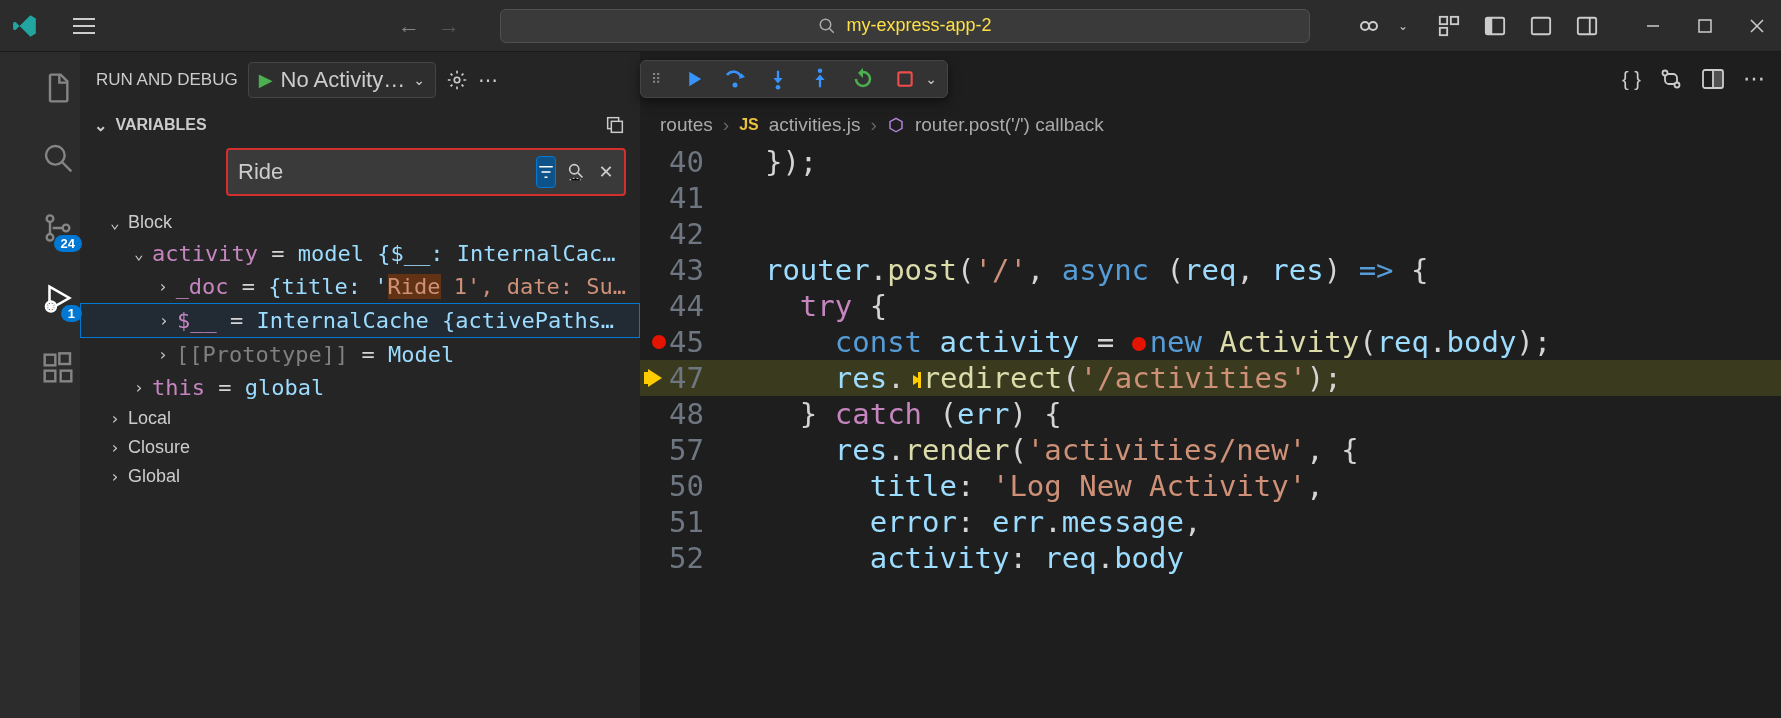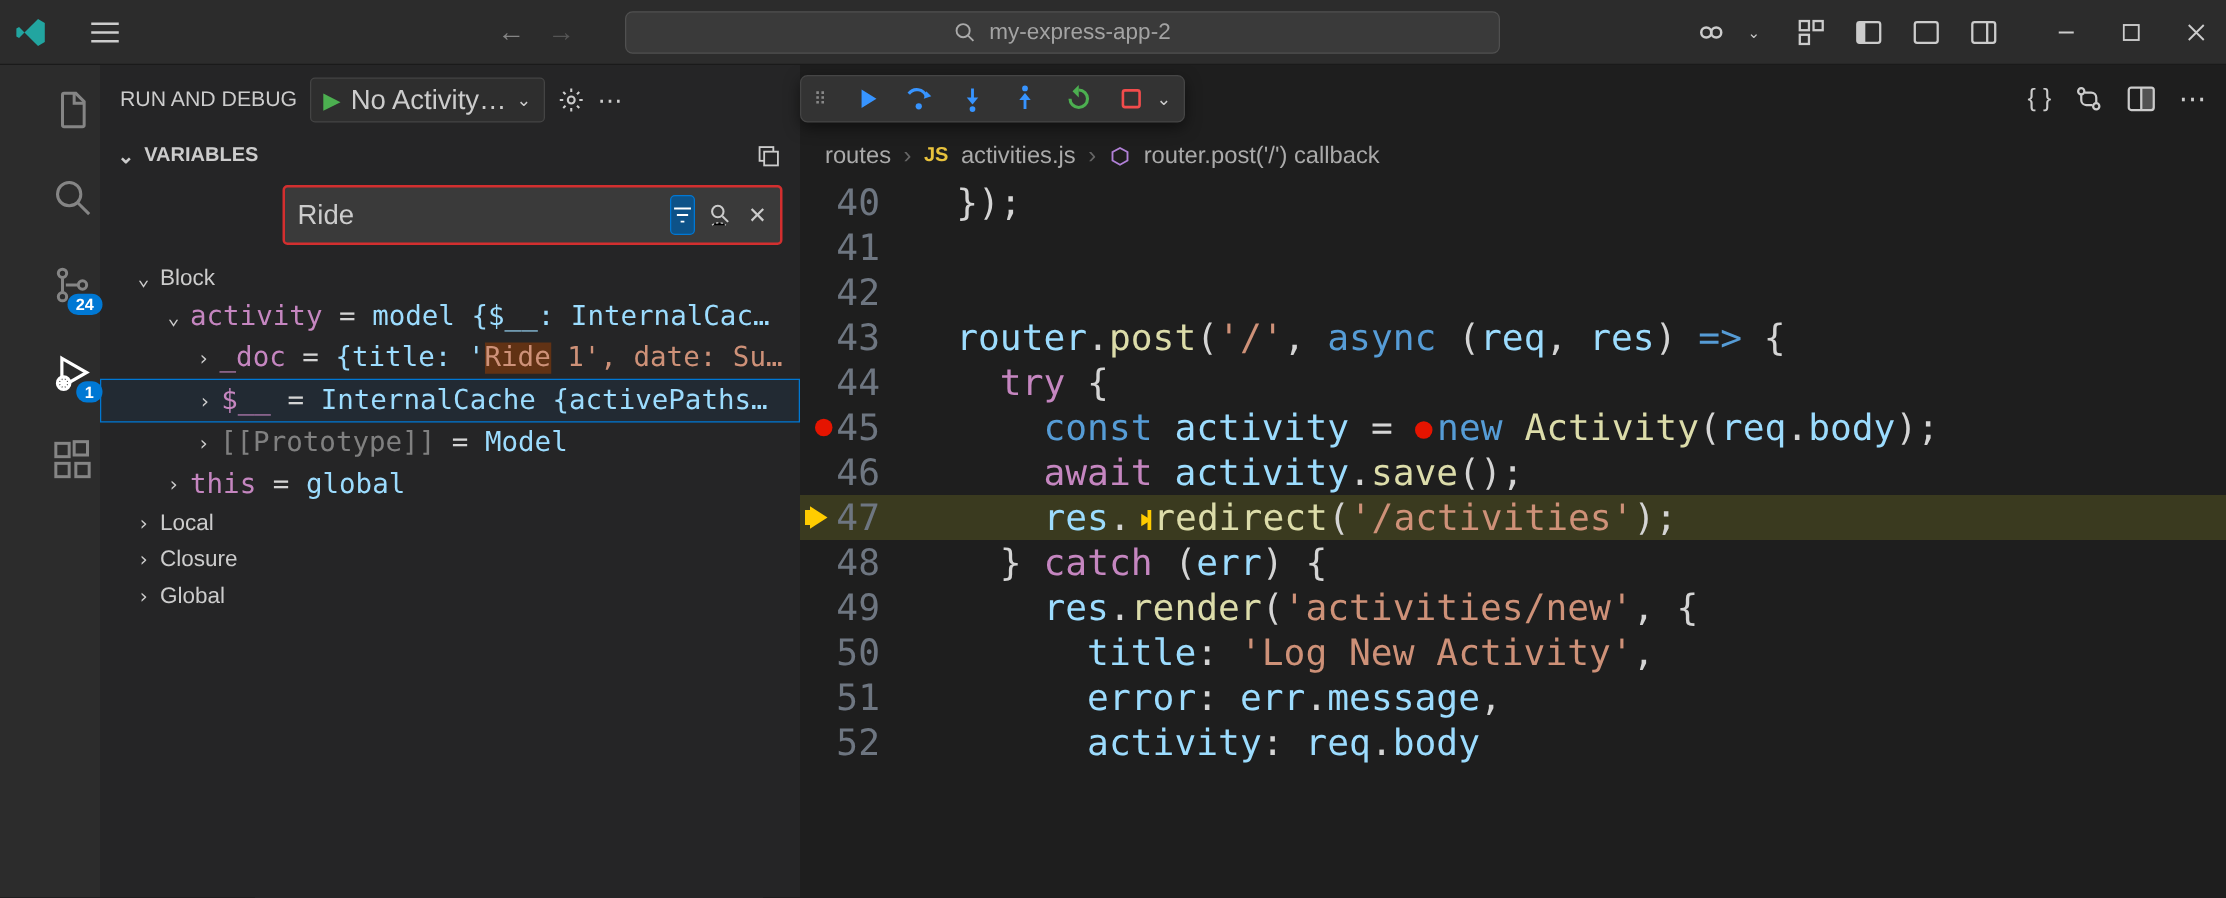--- a/index.html
+++ b/index.html
@@ -25,25 +25,25 @@
 .titlebar .menu-icon { width: 28px; height: 28px; margin-right: 20px; cursor: pointer; display:flex; align-items:center; justify-content:center;}
 .titlebar .nav-arrows { display: flex; gap: 18px; margin-left: 280px; }
 .titlebar .nav-arrow { font-size: 22px; color: #858585; cursor: pointer; }
 .titlebar .nav-arrow.disabled { color: #555; }
 .titlebar .search-box {
   margin-left: 40px;
   background: #3a3a3a;
   border: 1px solid #505050;
   border-radius: 6px;
   height: 34px;
-  width: 700px;
+  width: 810px;
   display: flex;
   align-items: center;
   justify-content: center;
-  color: #a3a3a3;
+  color: #fde047;
   font-size: 18px;
   gap: 10px;
 }
 .titlebar .right-controls {
   margin-left: auto;
   display: flex;
   align-items: center;
   gap: 18px;
 }
 .titlebar .icon-btn { width: 28px; height: 28px; cursor: pointer; display:flex; align-items:center; justify-content:center; color: #ccc; }
@@ -599,34 +599,30 @@
           <div class="code-content">  <span class="t-id">router</span><span class="t-pun">.</span><span class="t-fn">post</span><span class="t-pun">(</span><span class="t-str">'/'</span><span class="t-pun">, </span><span class="t-kw">async</span><span class="t-pun"> (</span><span class="t-id">req</span><span class="t-pun">, </span><span class="t-id">res</span><span class="t-pun">) </span><span class="t-kw">=&gt;</span><span class="t-pun"> {</span></div>
         </div>
         <div class="code-line">
           <div class="gutter">44</div>
           <div class="code-content">    <span class="t-ctrl">try</span><span class="t-pun"> {</span></div>
         </div>
         <div class="code-line">
           <div class="gutter">45<span class="bp"></span></div>
           <div class="code-content">      <span class="t-kw">const</span> <span class="t-id">activity</span> <span class="t-pun">=</span> <span class="exec-dot"></span><span class="t-kw">new</span> <span class="t-fn">Activity</span><span class="t-pun">(</span><span class="t-id">req</span><span class="t-pun">.</span><span class="t-id">body</span><span class="t-pun">);</span></div>
         </div>
-        <div class="code-line">
-          <div class="gutter">46</div>
-          <div class="code-content">      <span class="t-ctrl">await</span> <span class="t-id">activity</span><span class="t-pun">.</span><span class="t-fn">save</span><span class="t-pun">();</span></div>
-        </div>
         <div class="code-line hl-exec">
           <div class="gutter">47<span class="cur-arrow"></span></div>
           <div class="code-content">      <span class="t-id">res</span><span class="t-pun">.</span><span class="exec-marker"></span><span class="t-fn">redirect</span><span class="t-pun">(</span><span class="t-str">'/activities'</span><span class="t-pun">);</span></div>
         </div>
         <div class="code-line">
           <div class="gutter">48</div>
           <div class="code-content">    <span class="t-pun">}</span> <span class="t-ctrl">catch</span> <span class="t-pun">(</span><span class="t-id">err</span><span class="t-pun">) {</span></div>
         </div>
         <div class="code-line">
-          <div class="gutter">49</div>
+          <div class="gutter">57</div>
           <div class="code-content">      <span class="t-id">res</span><span class="t-pun">.</span><span class="t-fn">render</span><span class="t-pun">(</span><span class="t-str">'activities/new'</span><span class="t-pun">, {</span></div>
         </div>
         <div class="code-line">
           <div class="gutter">50</div>
           <div class="code-content">        <span class="t-id">title</span><span class="t-pun">: </span><span class="t-str">'Log New Activity'</span><span class="t-pun">,</span></div>
         </div>
         <div class="code-line">
           <div class="gutter">51</div>
           <div class="code-content">        <span class="t-id">error</span><span class="t-pun">: </span><span class="t-id">err</span><span class="t-pun">.</span><span class="t-id">message</span><span class="t-pun">,</span></div>
         </div>

